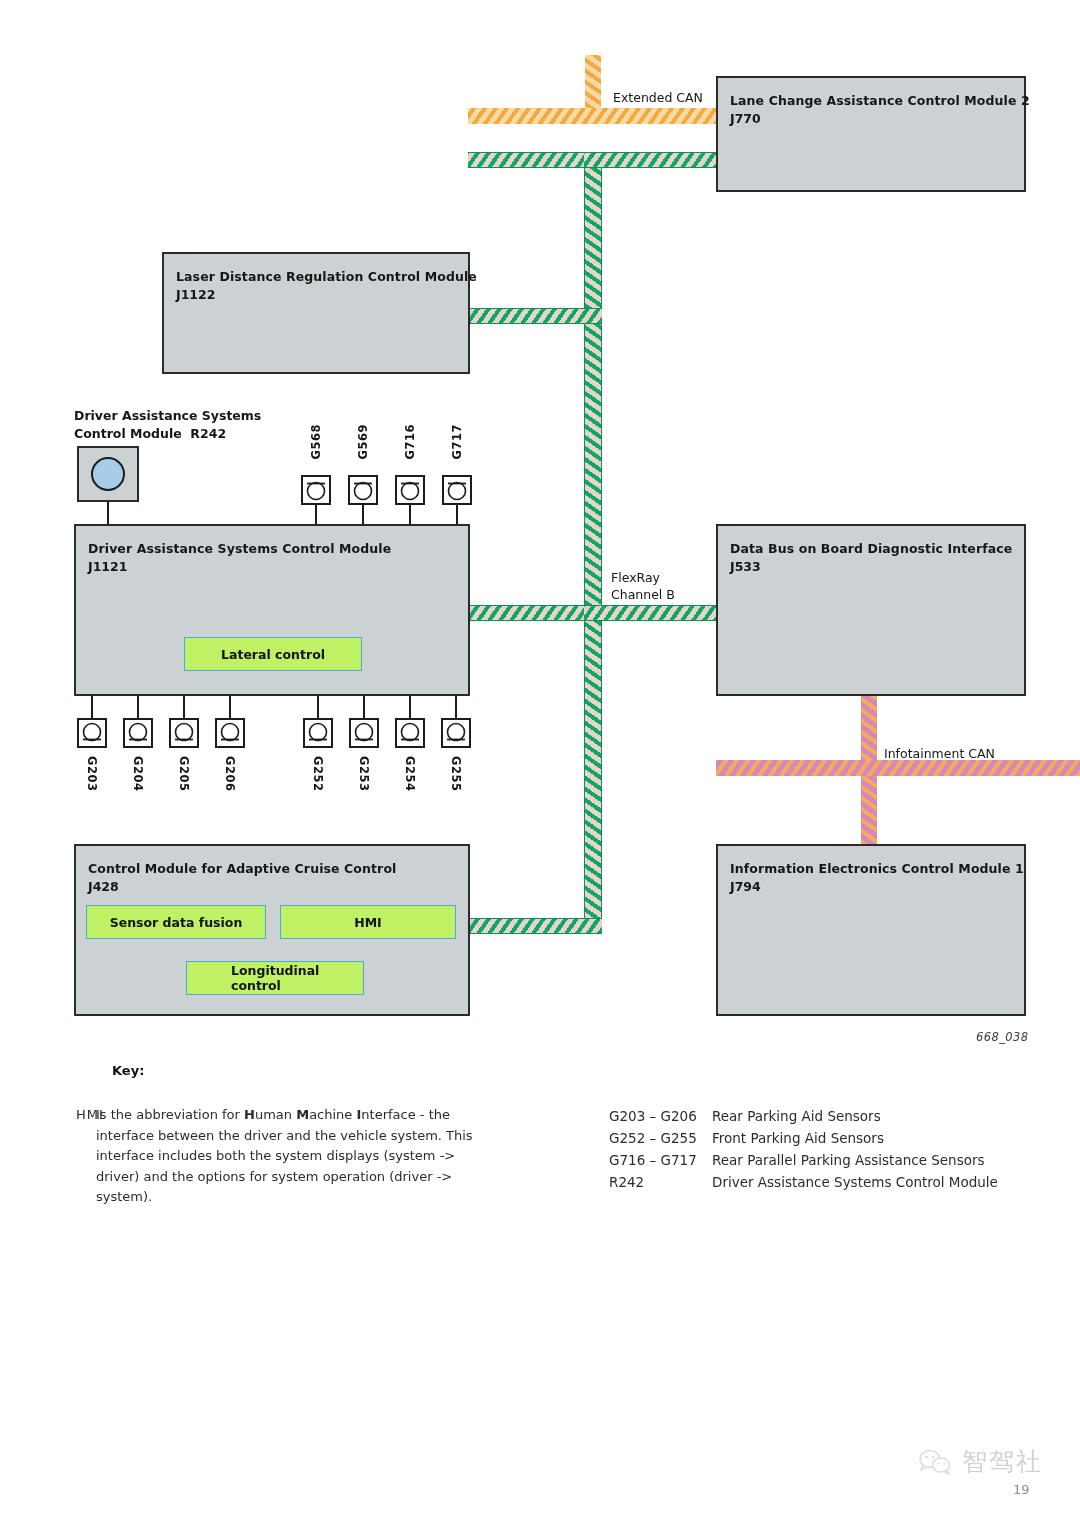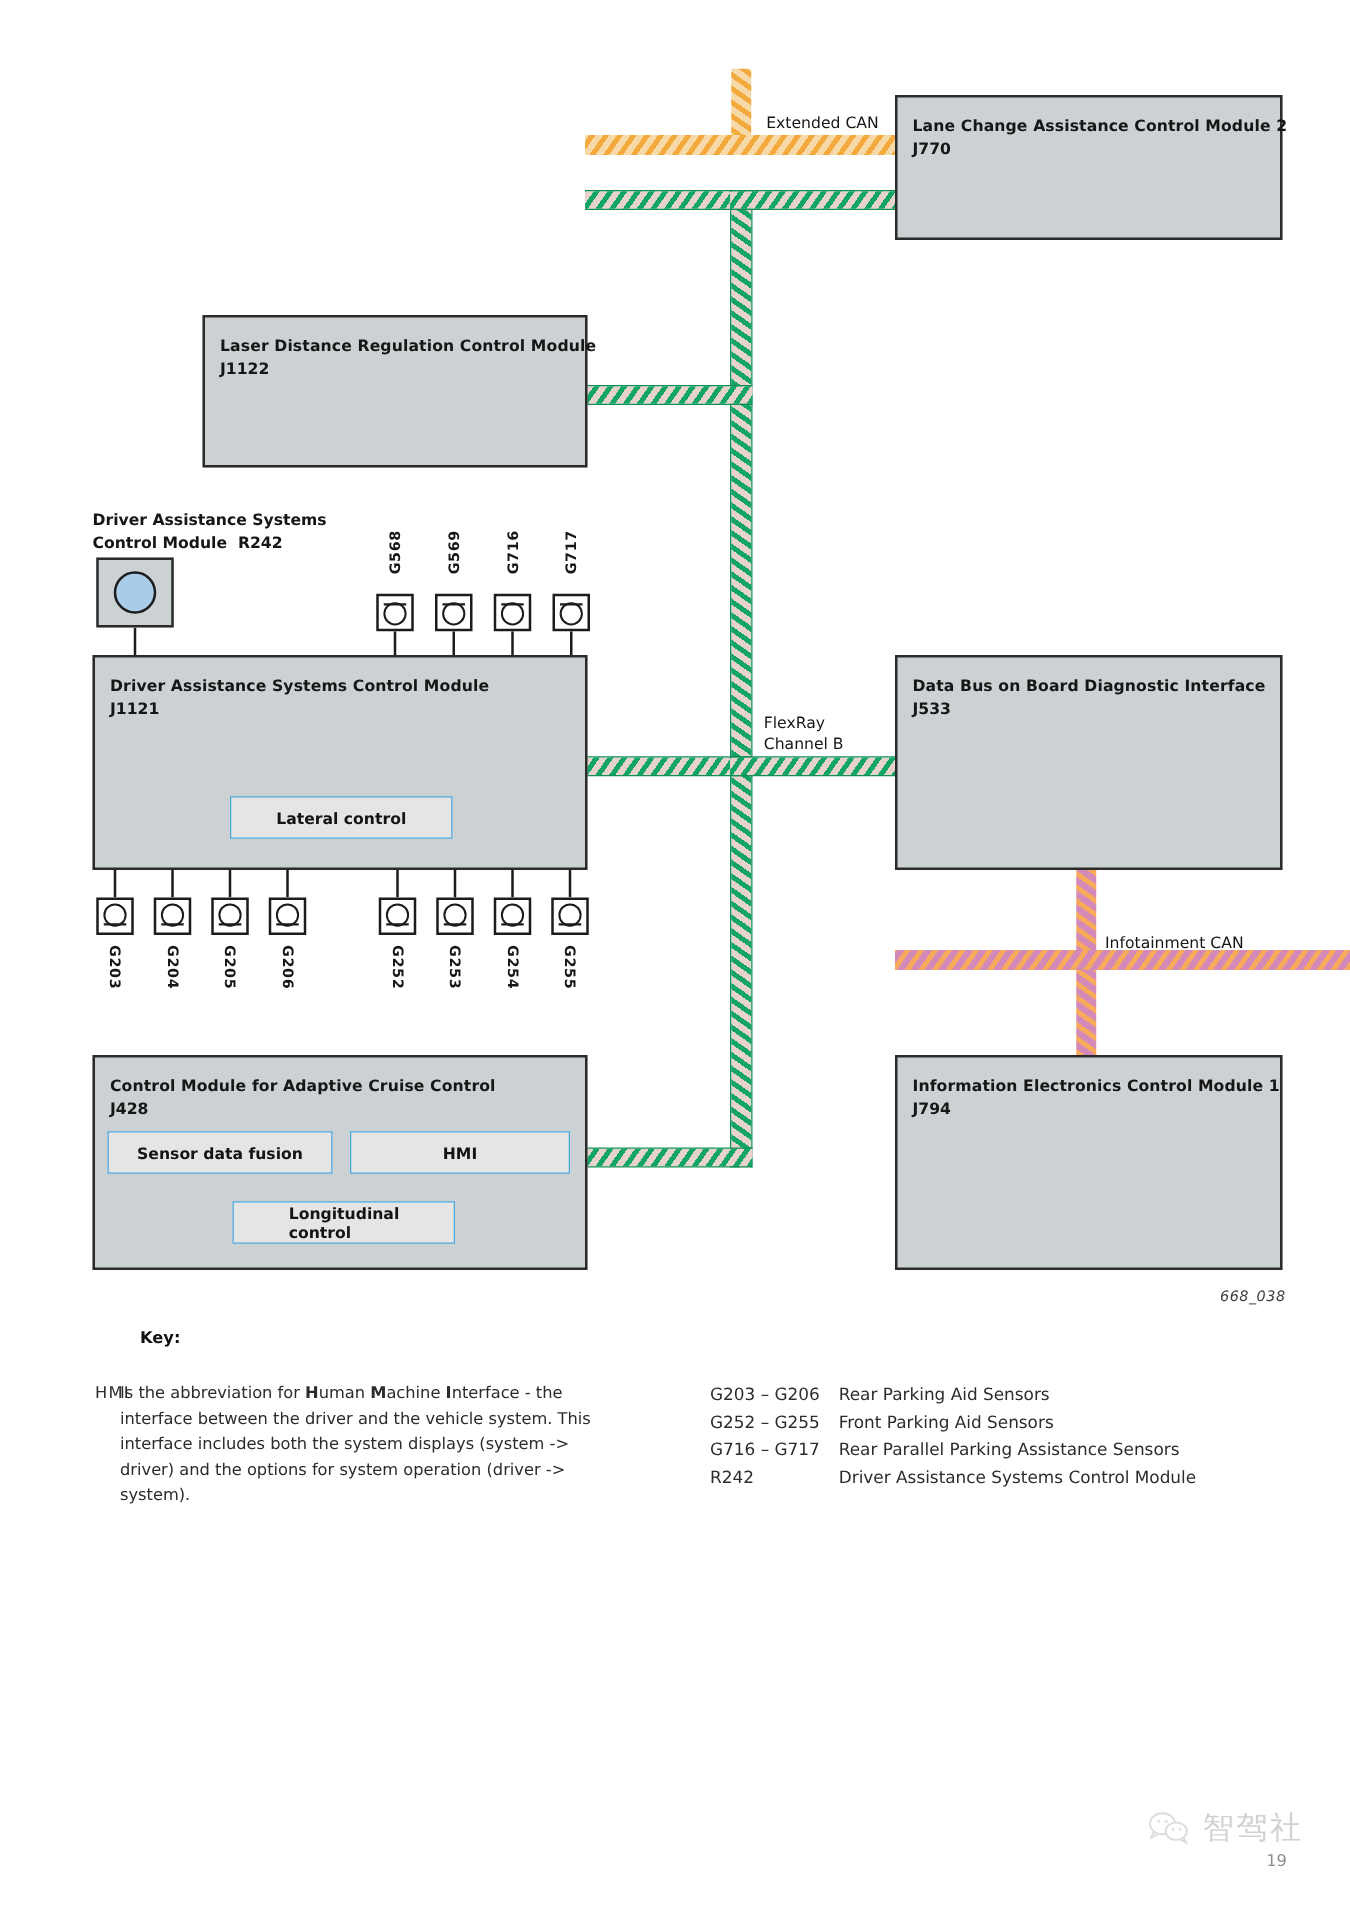--- a/index.html
+++ b/index.html
@@ -45,21 +45,21 @@
     font-size: 12.5px;
     font-weight: bold;
     line-height: 1.45;
     color: #161616;
   }
 
   
   .fnbox {
     position: absolute;
     border: 1.6px solid #4aa8dd;
-    background: #e5e5e5;
+    background: #bef264;
     box-sizing: border-box;
     display: flex;
     align-items: center;
     justify-content: center;
     font-size: 12.5px;
     font-weight: bold;
     color: #141414;
     z-index: 22;
   }
 
@@ -230,21 +230,21 @@
     width: 405px;
   }
   .key-left .body b { font-weight: bold; }
   .key-right {
     position: absolute;
     font-size: 13.5px;
     color: #2c2c2c;
     line-height: 1.62;
   }
   .key-right .krow { display: flex; }
-  .key-right .kcode { width: 103px; white-space: pre; }
+  .key-right .kcode { width: 103px; white-space: pre; margin-left: 41px; }
   .key-right .kdesc { white-space: pre; }
 
   
   .wm {
     position: absolute;
     display: flex;
     align-items: center;
     gap: 8px;
     opacity: 0.45;
   }

